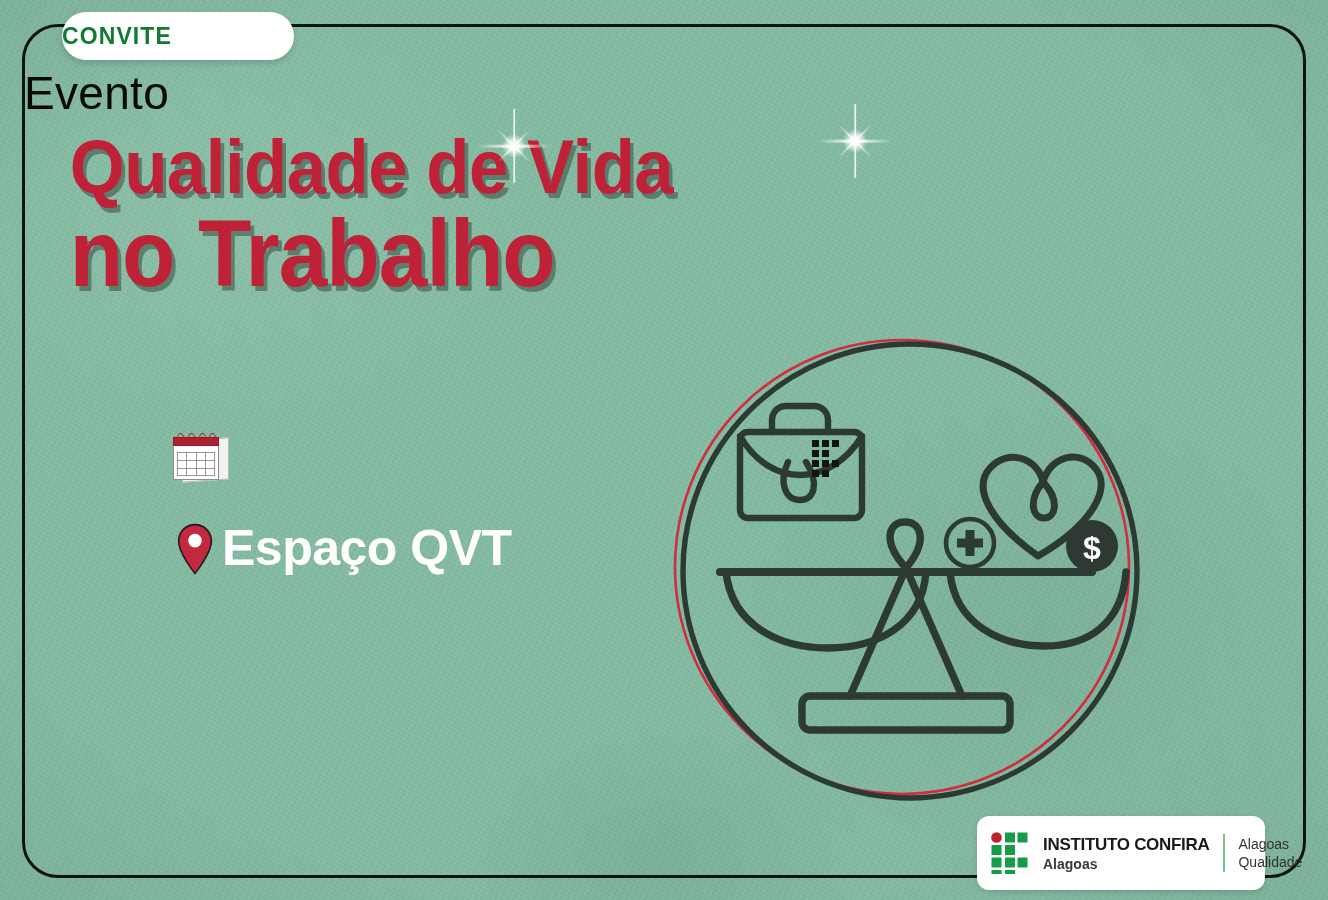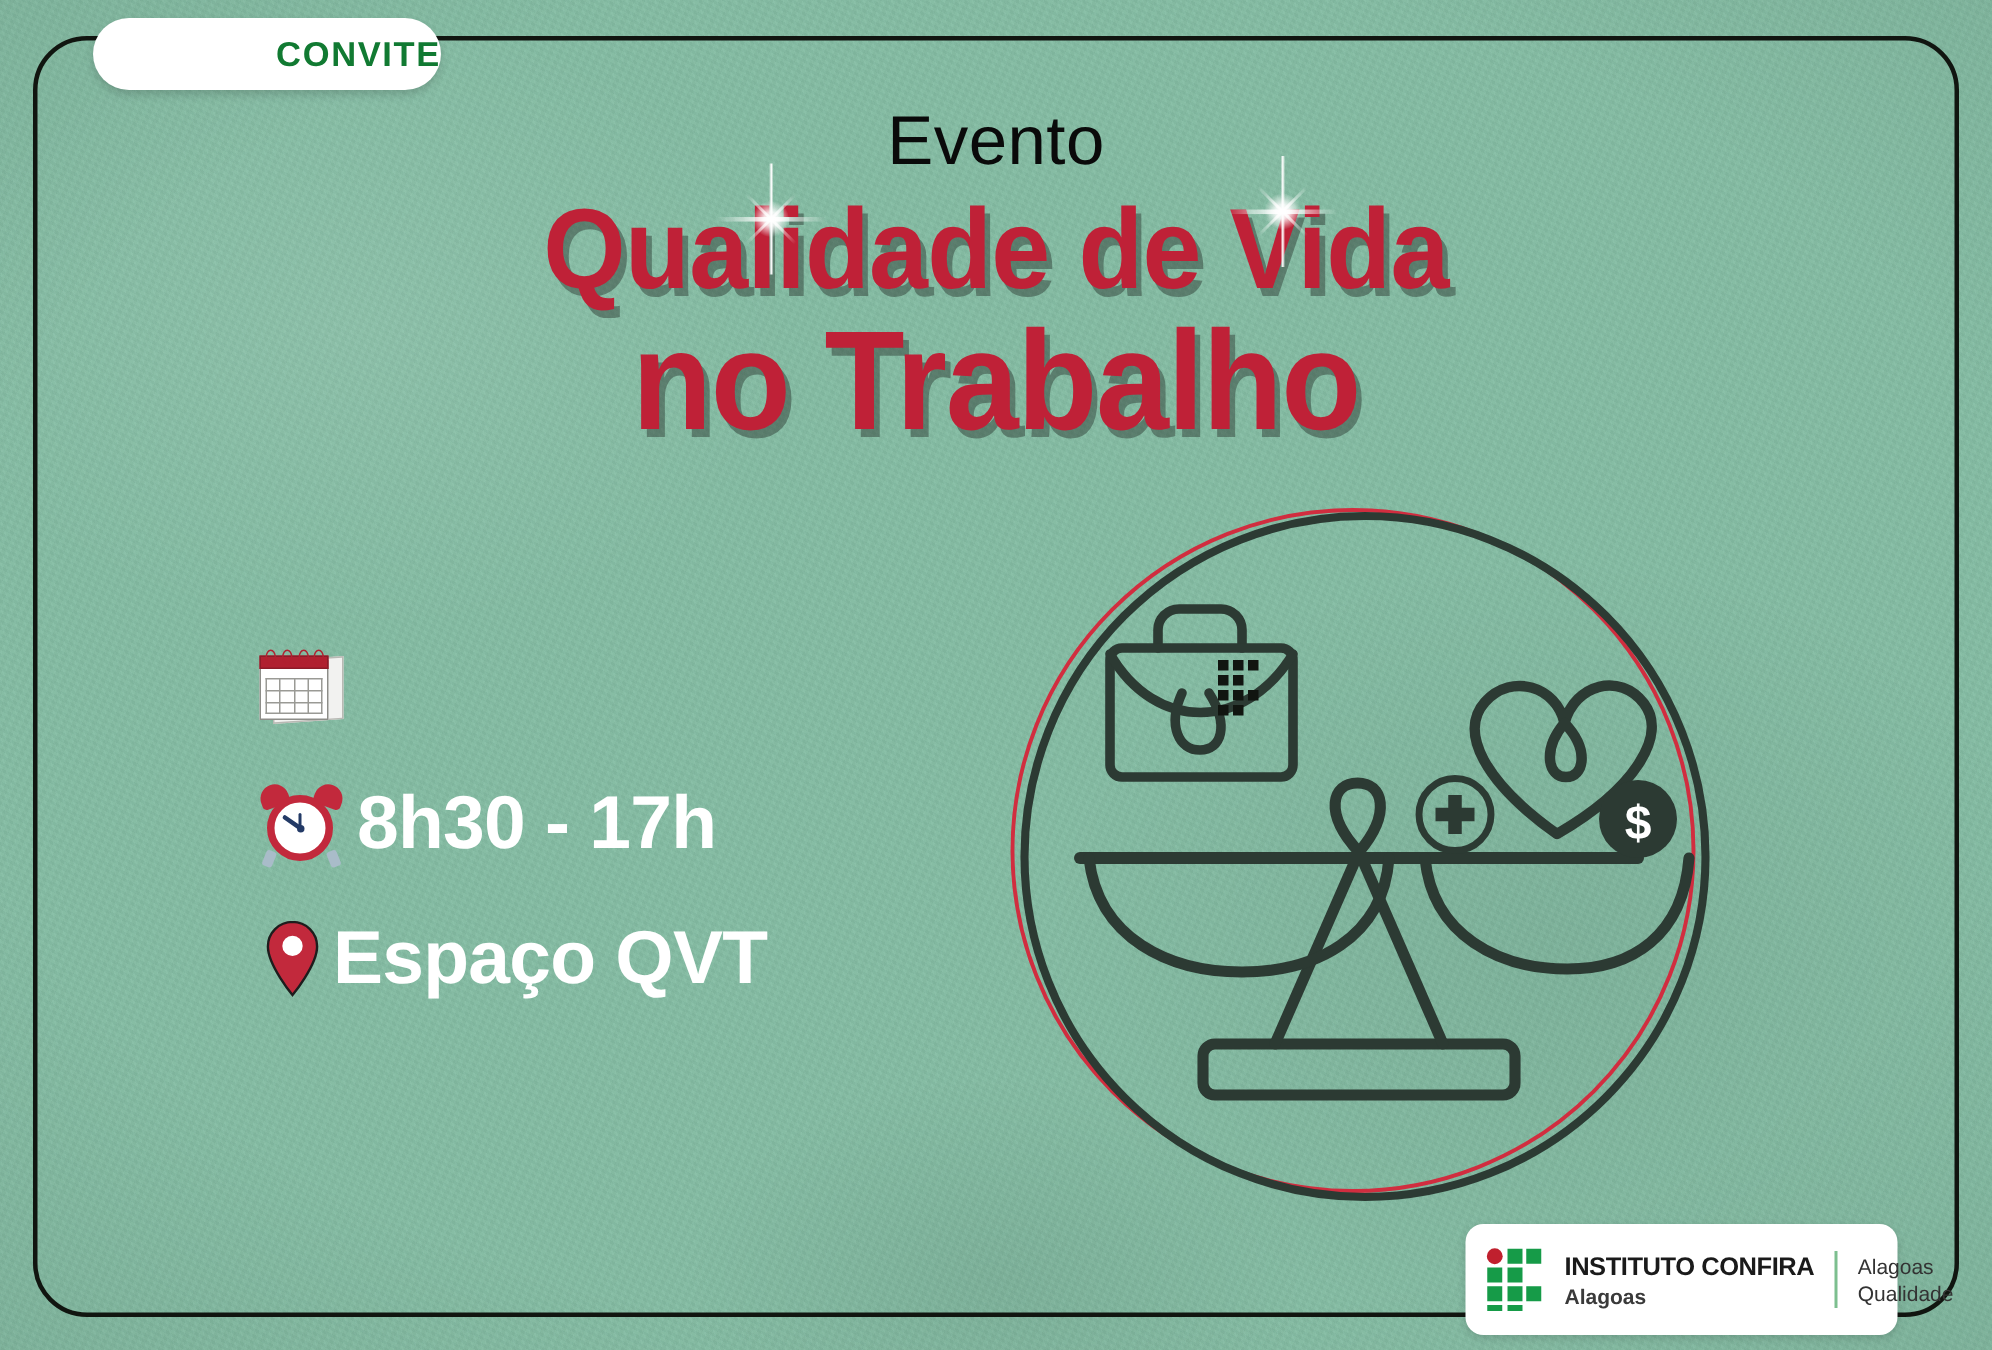--- a/index.html
+++ b/index.html
@@ -45,36 +45,37 @@
     pointer-events:none;
   }
 
   
   .convite-pill {
     position:absolute;
     left:62px; top:12px;
     width:232px; height:48px;
     background:#ffffff;
     border-radius:26px;
-    display:flex; align-items:center; justify-content:flex-end;
+    display:flex; align-items:center; justify-content:flex-start;
     box-shadow:0 3px 6px rgba(0,0,0,.16);
     z-index:6;
   }
   .convite-pill span {
     font-size:23px; font-weight:bold;
     color:#117a32;
     letter-spacing:1.1px;
   }
 
   
   .headline {
     position:absolute;
     left:0; top:70px; width:1328px;
-    text-align:center;
+    text-align:left;
     z-index:4;
+    padding-left:24px;
   }
   .eyebrow {
     font-size:46px;
     font-weight:400;
     color:#0a0a0a;
     line-height:1.0;
     letter-spacing:.3px;
   }
   .title-l1, .title-l2 {
     color:#bf2137;
@@ -318,36 +319,20 @@
             <span style="left:0;top:0;width:1px;height:24px"></span>
             <span style="left:9px;top:0;width:1px;height:24px"></span>
             <span style="left:19px;top:0;width:1px;height:24px"></span>
             <span style="left:28px;top:0;width:1px;height:24px"></span>
             <span style="left:37px;top:0;width:1px;height:24px"></span>
           </div>
         </div>
       </div>
     </div>
 
-    <div class="info-row" id="row-time">
-      <div class="info-ico">
-        <div class="clk">
-          <div class="clk-bell l"></div>
-          <div class="clk-bell r"></div>
-          <div class="clk-foot l"></div>
-          <div class="clk-foot r"></div>
-          <div class="clk-face">
-            <div class="clk-hand" style="left:50%;top:22%;width:2.6px;height:12px;margin-left:-1.3px;transform:rotate(0deg);"></div>
-            <div class="clk-hand" style="left:50%;top:50%;width:2.6px;height:14px;margin-left:-1.3px;transform-origin:top center;transform:rotate(125deg);"></div>
-            <div class="clk-dot"></div>
-          </div>
-        </div>
-      </div>
-      <div class="info-text">8h30 - 17h</div>
-    </div>
 
     <div class="info-row" id="row-place">
       <div class="info-ico">
         <svg class="pin" viewBox="0 0 38 52">
           <path d="M19 1.6 C9.9 1.6 2.6 8.9 2.6 18 C2.6 30.5 19 50.4 19 50.4 C19 50.4 35.4 30.5 35.4 18 C35.4 8.9 28.1 1.6 19 1.6 Z" fill="#c2293c" stroke="#1d1d1d" stroke-width="1.6"></path>
           <circle cx="19" cy="17.6" r="6.8" fill="#ffffff"></circle>
         </svg>
       </div>
       <div class="info-text">Espaço QVT</div>
     </div>

